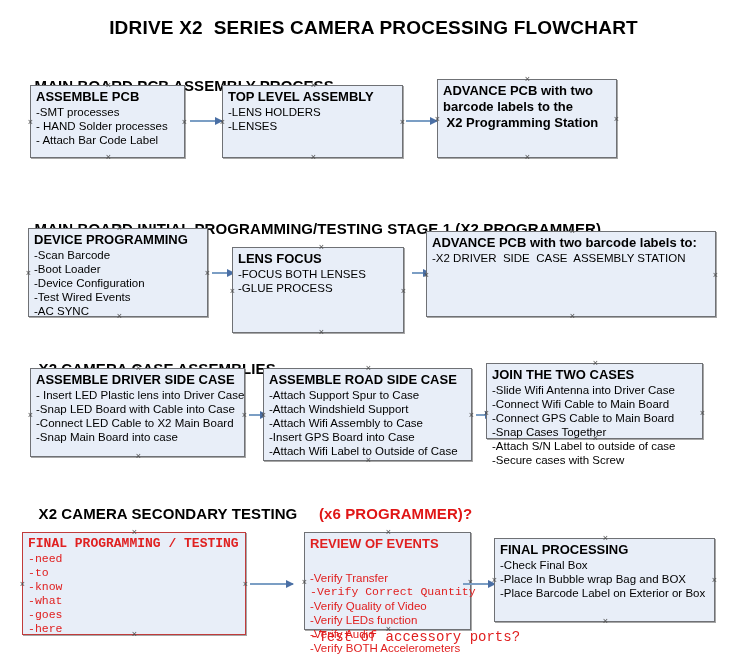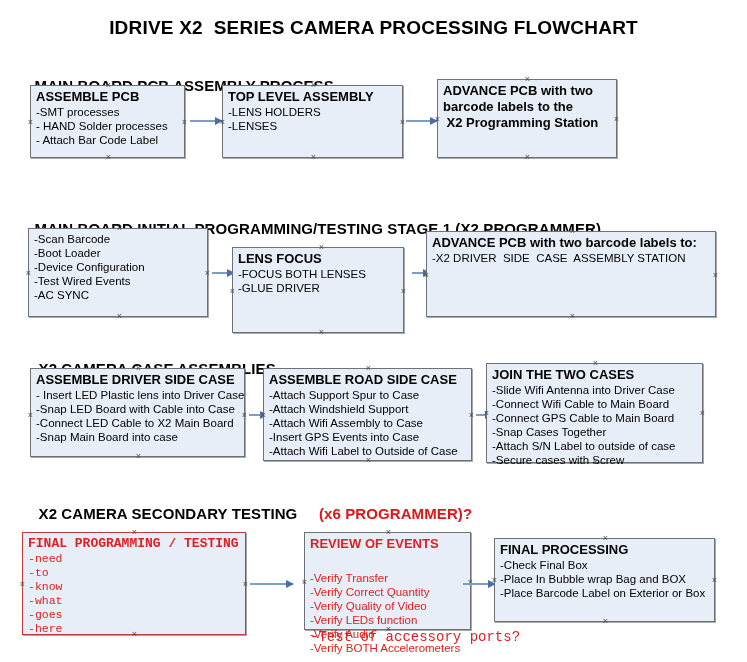--- a/index.html
+++ b/index.html
@@ -154,37 +154,38 @@
   <span class="handle" style="left:86px; bottom:-4px;"></span>
   <span class="handle" style="left:-4px; top:36px;"></span>
   <span class="handle" style="right:-4px; top:36px;"></span>
 </div>
 
 <div class="section-title" style="left:26px; top:203px;">
   <span>MAIN BOARD INITIAL PROGRAMMING/TESTING STAGE 1 (X2 PROGRAMMER)</span><span class="accent"></span>
 </div>
 
 <div class="node" style="left:28px; top:228px; width:180px; height:89px;">
+  <div class="node-title">DEVICE PROGRAMMING</div>
   <div class="node-line">-Scan Barcode</div>
   <div class="node-line">-Boot Loader</div>
   <div class="node-line">-Device Configuration</div>
   <div class="node-line">-Test Wired Events</div>
   <div class="node-line">-AC SYNC</div>
   <span class="handle" style="left:87px; top:-4px;"></span>
   <span class="handle" style="left:87px; bottom:-4px;"></span>
   <span class="handle" style="left:-4px; top:41px;"></span>
   <span class="handle" style="right:-4px; top:41px;"></span>
 </div>
 
 <div class="connector" style="left:212px; top:272px; width:22px;"></div>
 
 <div class="node" style="left:232px; top:247px; width:172px; height:86px;">
   <div class="node-title">LENS FOCUS</div>
   <div class="node-line">-FOCUS BOTH LENSES</div>
-  <div class="node-line">-GLUE DRIVER</div>
+  <div class="node-line">-GLUE PROCESS</div>
   <span class="handle" style="left:85px; top:-4px;"></span>
   <span class="handle" style="left:85px; bottom:-4px;"></span>
   <span class="handle" style="left:-4px; top:40px;"></span>
   <span class="handle" style="right:-4px; top:40px;"></span>
 </div>
 
 <div class="connector" style="left:412px; top:272px; width:18px;"></div>
 
 <div class="node" style="left:426px; top:231px; width:290px; height:86px;">
   <div class="node-title">ADVANCE PCB with two barcode labels to:</div>
@@ -211,31 +212,31 @@
   <span class="handle" style="right:-4px; top:43px;"></span>
 </div>
 
 <div class="connector" style="left:249px; top:414px; width:18px;"></div>
 
 <div class="node" style="left:263px; top:368px; width:209px; height:93px;">
   <div class="node-title">ASSEMBLE ROAD SIDE CASE</div>
   <div class="node-line">-Attach Support Spur to Case</div>
   <div class="node-line">-Attach Windshield Support</div>
   <div class="node-line">-Attach Wifi Assembly to Case</div>
-  <div class="node-line">-Insert GPS Events into Case</div>
+  <div class="node-line">-Insert GPS Board into Case</div>
   <div class="node-line">-Attach Wifi Label to Outside of Case</div>
   <span class="handle" style="left:101px; top:-4px;"></span>
   <span class="handle" style="left:101px; bottom:-4px;"></span>
   <span class="handle" style="left:-4px; top:43px;"></span>
   <span class="handle" style="right:-4px; top:43px;"></span>
 </div>
 
 <div class="connector" style="left:476px; top:414px; width:16px;"></div>
 
-<div class="node" style="left:486px; top:363px; width:217px; height:100px;">
+<div class="node" style="left:486px; top:363px; width:217px; height:76px;">
   <div class="node-title">JOIN THE TWO CASES</div>
   <div class="node-line">-Slide Wifi Antenna into Driver Case</div>
   <div class="node-line">-Connect Wifi Cable to Main Board</div>
   <div class="node-line">-Connect GPS Cable to Main Board</div>
   <div class="node-line">-Snap Cases Together</div>
   <div class="node-line">-Attach S/N Label to outside of case</div>
   <div class="node-line">-Secure cases with Screw</div>
   <span class="handle" style="left:105px; top:-4px;"></span>
   <span class="handle" style="left:105px; bottom:-4px;"></span>
   <span class="handle" style="left:-4px; top:46px;"></span>
@@ -258,21 +259,21 @@
   <span class="handle" style="left:108px; bottom:-4px;"></span>
   <span class="handle" style="left:-4px; top:48px;"></span>
   <span class="handle" style="right:-4px; top:48px;"></span>
 </div>
 
 <div class="connector" style="left:250px; top:583px; width:43px;"></div>
 
 <div class="node" style="left:304px; top:532px; width:167px; height:98px;">
   <div class="node-title" style="color:#e02020;">REVIEW OF EVENTS</div>
   <div class="node-line" style="color:#e02020;margin-top:20px;">-Verify Transfer</div>
-  <div class="node-line" style="color:#e02020;">-Verify Correct Quantity</div>
+  <div class="node-line" style="color:#e02020;font-family:Liberation Mono, monospace;">-Verify Correct Quantity</div>
   <div class="node-line" style="color:#e02020;">-Verify Quality of Video</div>
   <div class="node-line" style="color:#e02020;">-Verify LEDs function</div>
   <div class="node-line" style="color:#e02020;">-Verify Audio</div>
   <div class="node-line" style="color:#e02020;">-Verify BOTH Accelerometers</div>
   <div class="overflow-line">-Test of accessory ports?</div>
   <span class="handle" style="left:80px; top:-4px;"></span>
   <span class="handle" style="left:80px; bottom:-4px;"></span>
   <span class="handle" style="left:-4px; top:46px;"></span>
   <span class="handle" style="right:-4px; top:46px;"></span>
 </div>

